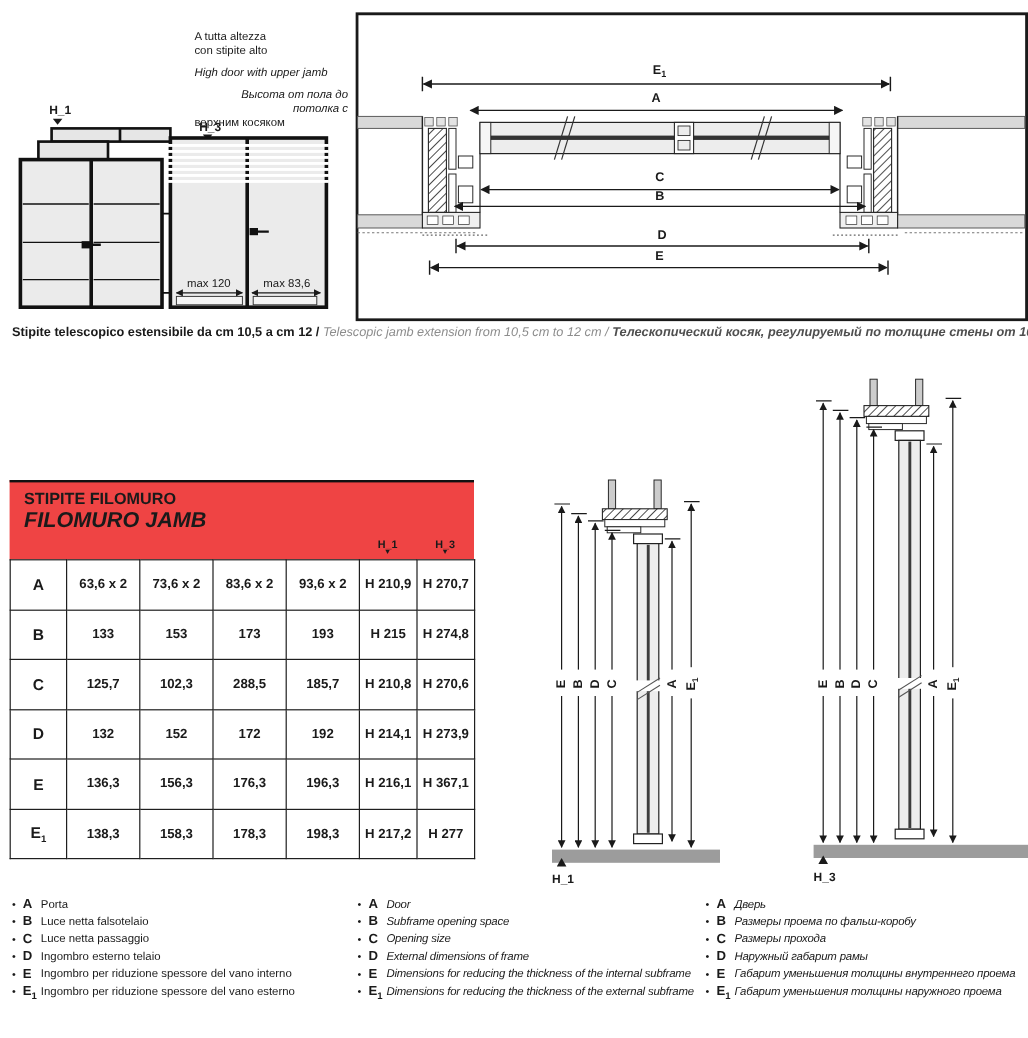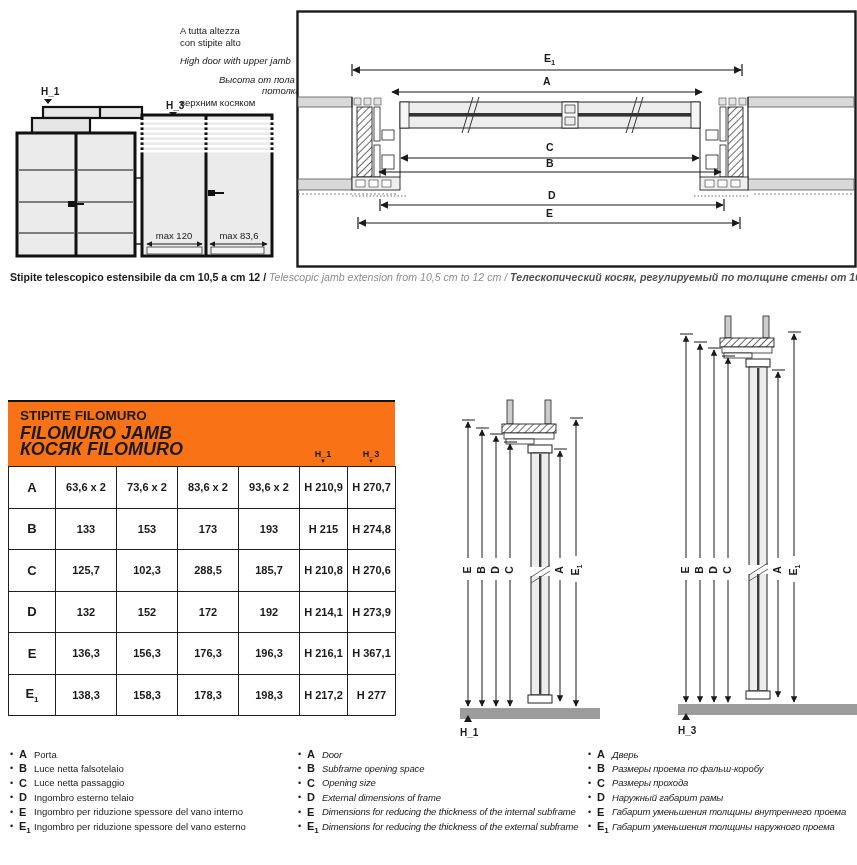--- a/index.html
+++ b/index.html
@@ -1,31 +1,31 @@
 <!DOCTYPE html>
 <html><head>
 <meta charset="utf-8">
 <style>
   html,body{margin:0;padding:0;background:#fff;}
   .page{position:relative;width:857px;height:865px;background:#fff;overflow:hidden;
         font-family:"Liberation Sans","DejaVu Sans",sans-serif;color:#1a1a1a;}
   .abs{position:absolute;}
 
   
-  .intro{left:180px;top:25px;width:128px;font-size:9.5px;line-height:11.5px;}
+  .intro{left:162px;top:25px;width:128px;font-size:9.5px;line-height:11.5px;}
   .intro .en{font-style:italic;margin-top:7px;}
   .intro .ru{font-style:italic;margin-top:7px;text-align:right;}
 
   
   .caption{left:10px;top:271px;width:845px;font-size:10.6px;font-weight:bold;white-space:nowrap;}
   .cap-en{color:#8d8d8d;font-style:italic;font-weight:normal;}
   .cap-ru{color:#4f4f4f;font-style:italic;}
 
   
-  .thead{left:8px;top:400px;width:387px;height:66px;background:#f97316;border-top:2.5px solid #111;
+  .thead{left:8px;top:400px;width:387px;height:66px;background:#ef4444;border-top:2.5px solid #111;
          box-sizing:border-box;padding:6px 0 0 12px;}
   .thead .t1{font-weight:bold;font-size:13.5px;line-height:16.5px;}
   .thead .t2,.thead .t3{font-weight:bold;font-style:italic;font-size:18px;line-height:16.5px;}
   .hcol{position:absolute;bottom:2px;width:48px;text-align:center;font-size:9px;font-weight:bold;line-height:8px;}
   .hcol .arr{display:block;font-size:6px;line-height:6px;}
   .jt{position:absolute;left:8px;top:466px;border-collapse:collapse;table-layout:fixed;width:387px;}
   .jt td{border:1.4px solid #1f1f1f;text-align:center;vertical-align:middle;font-weight:bold;
          font-size:11px;height:40.5px;padding:0;background:#fff;}
   .jt td.rl{font-size:13px;}
   .jt sub, .let sub{font-size:8px;}
@@ -231,21 +231,20 @@
     </g>
   </svg>
 
   <div class="abs caption">
     <span class="cap-it">Stipite telescopico estensibile da cm 10,5 a cm 12 / </span><span class="cap-en">Telescopic jamb extension from 10,5 cm to 12 cm / </span><span class="cap-ru">Телескопический косяк, регулируемый по толщине стены от 10,5 см до 12 см.</span>
   </div>
 
   <div class="abs thead">
     <div class="t1">STIPITE FILOMURO</div>
     <div class="t2">FILOMURO JAMB</div>
-    <div class="t3">КОСЯК FILOMURO</div>
     <div class="hcol" style="left:291px;">
       <span>H_1</span>
       <span class="arr">▼</span>
     </div>
     <div class="hcol" style="left:339px;">
       <span>H_3</span>
       <span class="arr">▼</span>
     </div>
   </div>
 

